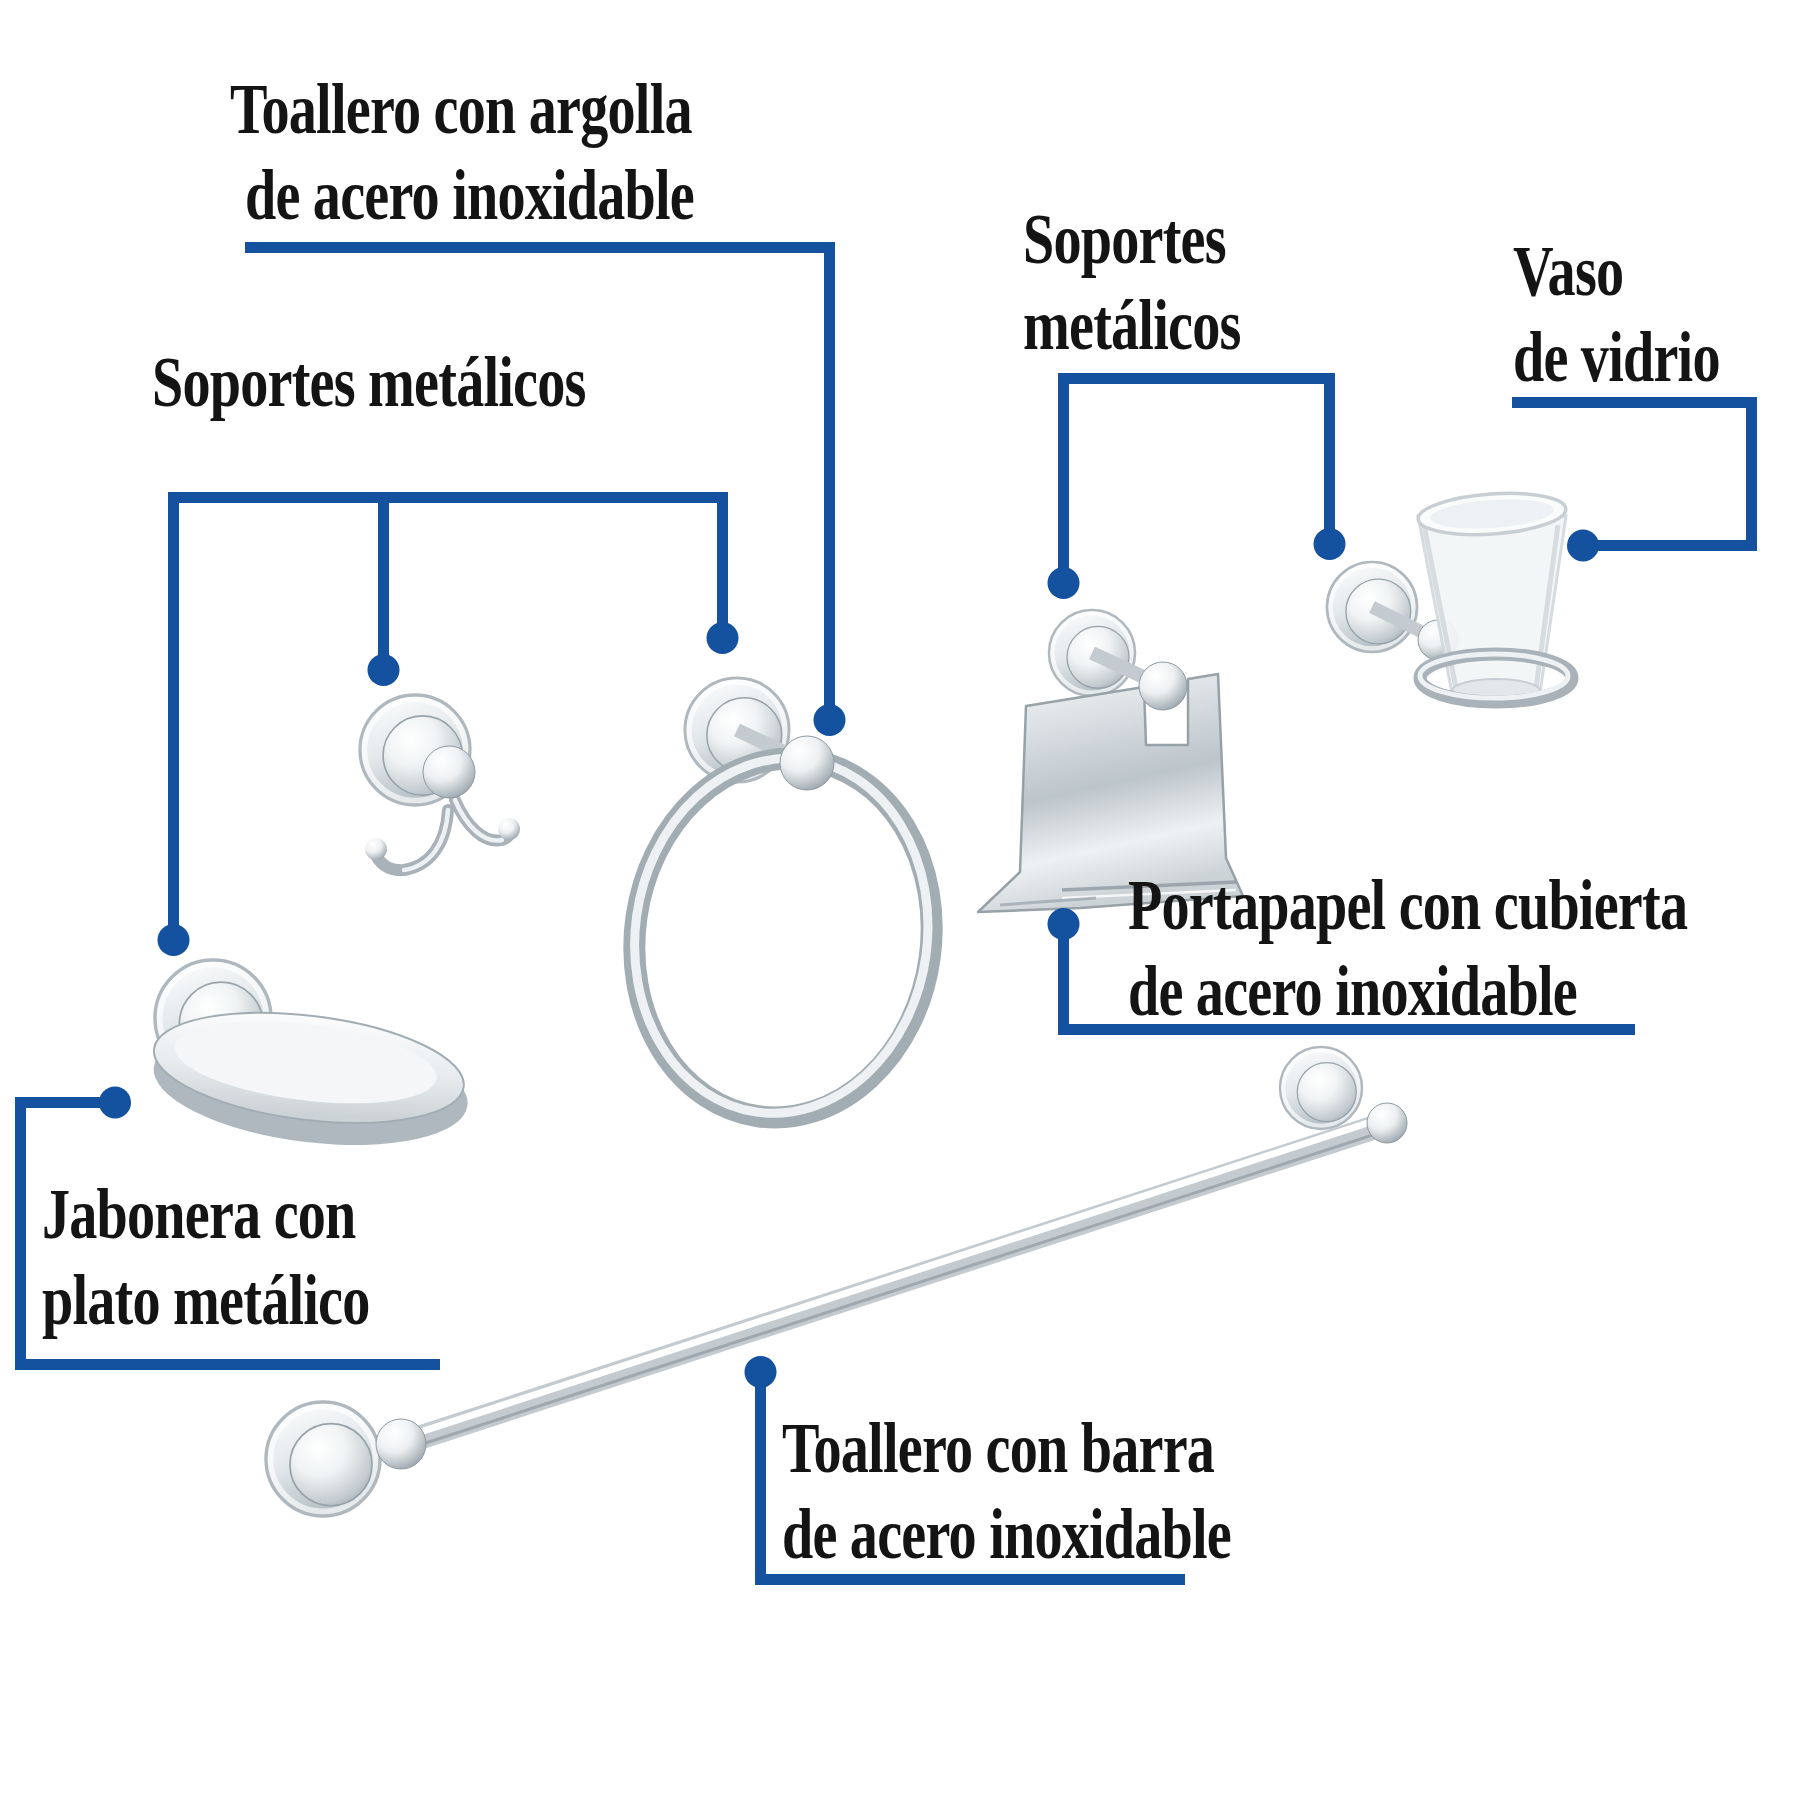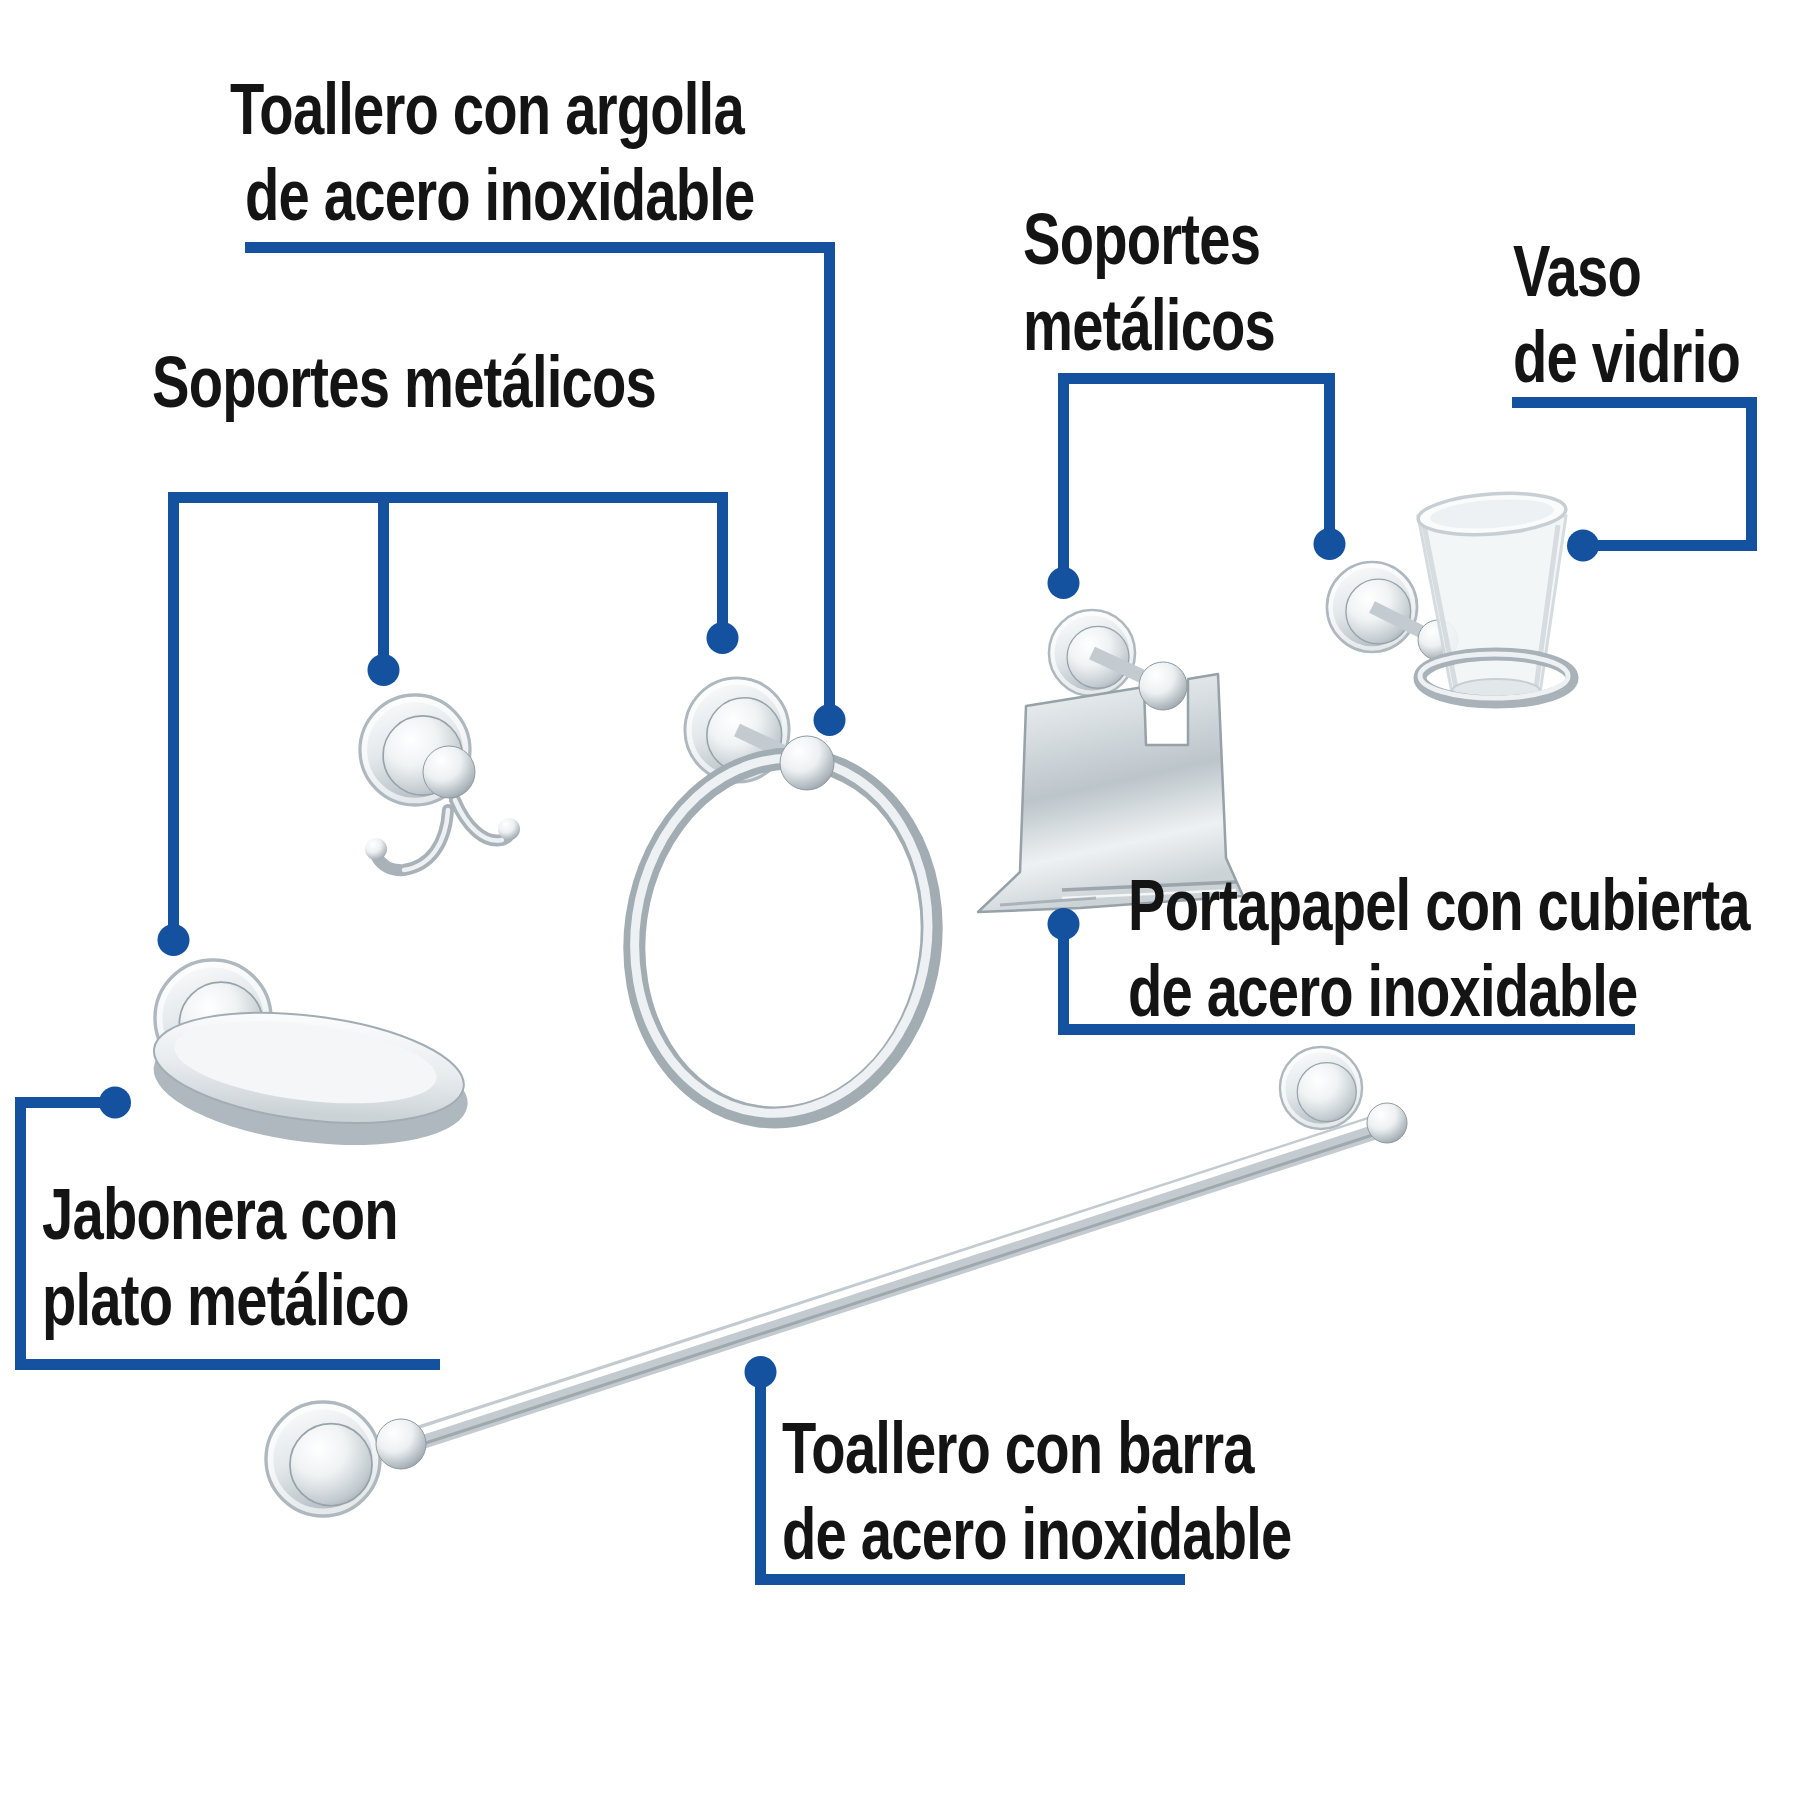--- a/index.html
+++ b/index.html
@@ -1,20 +1,20 @@
 <!DOCTYPE html>
 <html style="--accent: #14519E; --text: #141414; --bg: #ffffff;"><head>
 <meta charset="utf-8">
 <style>
   html,body { margin:0; padding:0; }
   :root { --accent:#14519E; --text:#141414; --bg:#ffffff; }
   #stage {
     position:relative; width:1800px; height:1800px;
     background:var(--bg); overflow:hidden;
-    font-family:Liberation Sans, sans-serif;
+    font-family:Liberation Serif, serif;
   }
   #art { position:absolute; left:0; top:0; }
   .label {
     position:absolute; color:var(--text);
     font-weight:bold; font-size:72px; line-height:86px;
     letter-spacing:-1px; white-space:nowrap;
     transform:scaleX(0.78); transform-origin:0 0;
   }
   .callout { stroke:var(--accent); stroke-width:11; fill:none;
              stroke-linecap:butt; stroke-linejoin:miter; }

